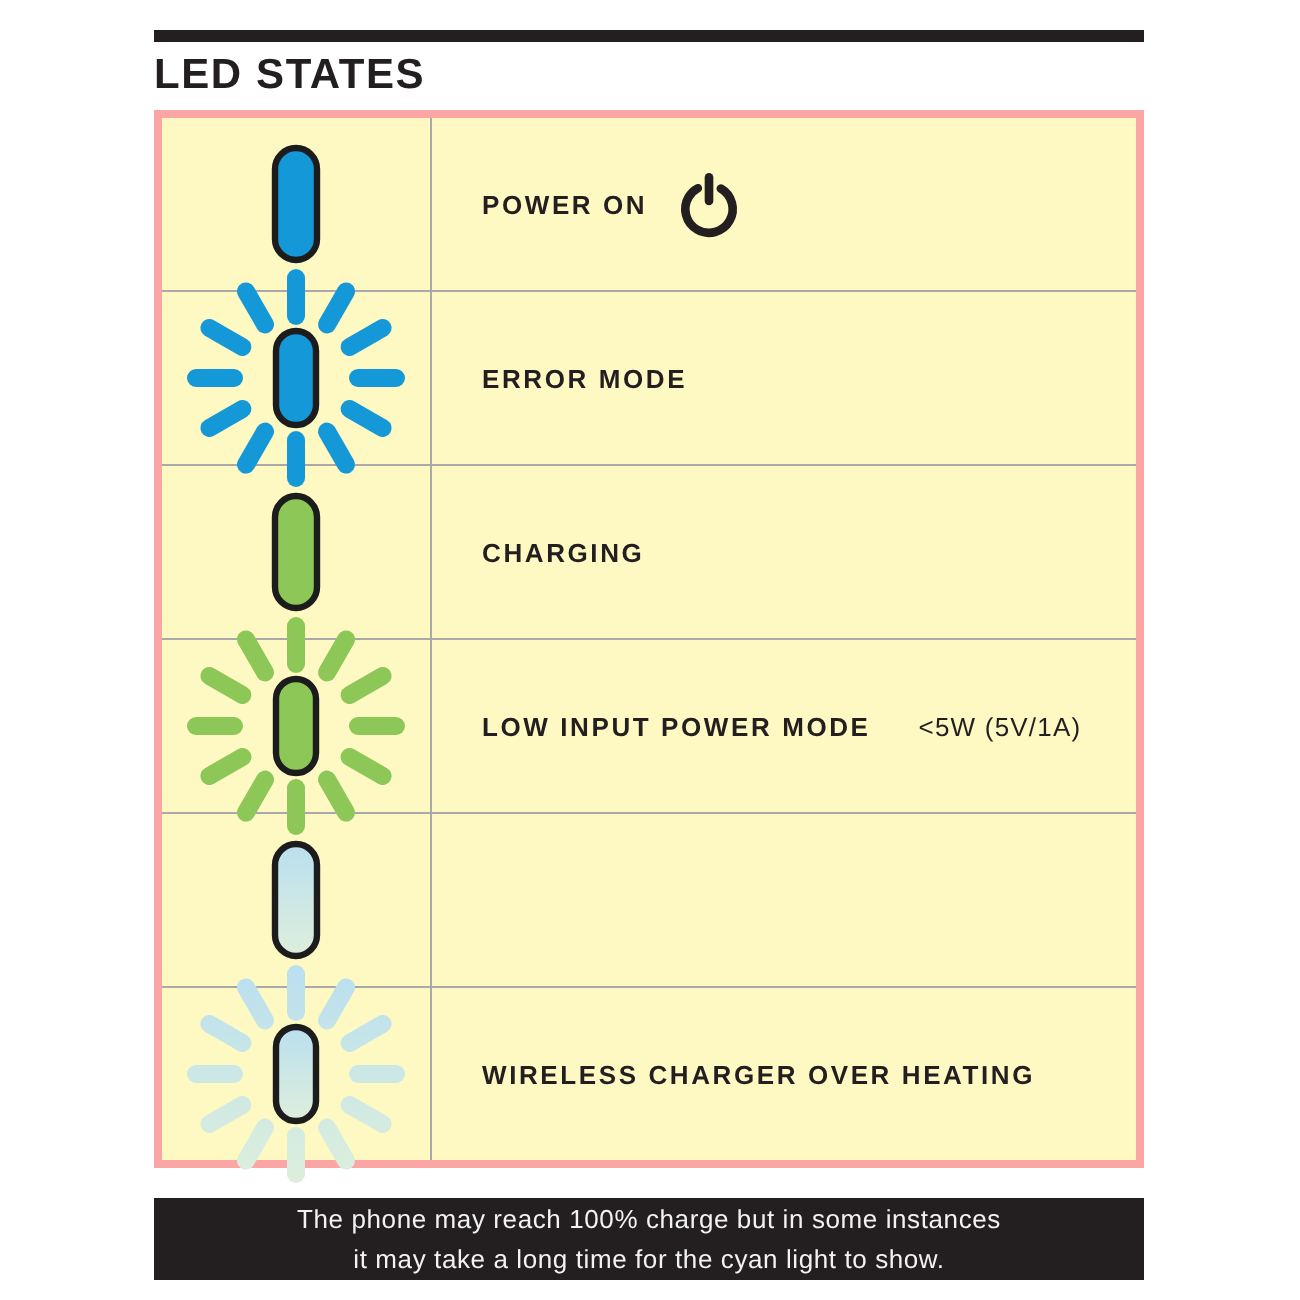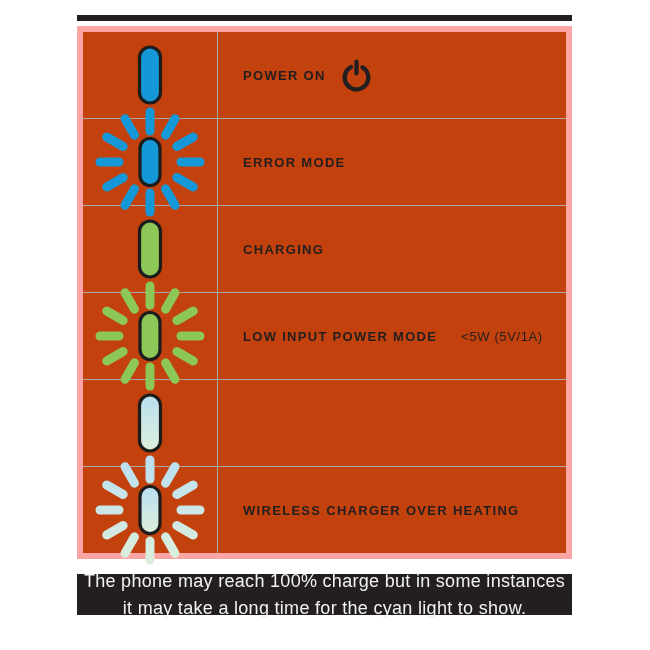--- a/index.html
+++ b/index.html
@@ -29,22 +29,22 @@
   }
   .title {
     margin: 5px 0 0 0;
     font-size: 21px;
     font-weight: bold;
     letter-spacing: 0.8px;
     line-height: 1.15;
   }
   .table {
     margin-top: 5px;
-    border: 6px solid #fca5a5;
-    background: #c2410c;
+    border: 4px solid #fca5a5;
+    background: #fef9c3;
   }
   .row {
     display: flex;
     height: 86px;
     position: relative;
   }
   .row + .row {
     border-top: 1px solid #a9a9a9;
   }
   .led-cell {
@@ -85,21 +85,21 @@
   }
   .led-outline {
     stroke: #1c1c1c;
     stroke-width: 3.2px;
   }
   .footnote {
     margin-top: 15px;
     height: 41px;
     background: #231f20;
     color: #f2f2f2;
-    font-size: 18px;
+    font-size: 13px;
     letter-spacing: 0.3px;
     line-height: 1.5;
     display: flex;
     flex-direction: column;
     align-items: center;
     justify-content: center;
     text-align: center;
   }
   .defs-svg {
     position: absolute;
@@ -135,20 +135,21 @@
       <line x1="44.5" y1="33.2" x2="35" y2="16.7"></line>
     </g>
   </defs>
 </svg>
 
 <div class="page">
   <div class="content">
 
     <div class="topbar"></div>
 
+    <h1 class="title">LED STATES</h1>
 
     <div class="table">
 
       <div class="row">
         <div class="led-cell">
           <svg class="led-svg" width="120" height="120" viewBox="0 0 120 120">
             <rect class="led-outline" x="49.5" y="32" width="21" height="56" rx="10.5" fill="#1598d8"></rect>
           </svg>
         </div>
         <div class="label-cell">

